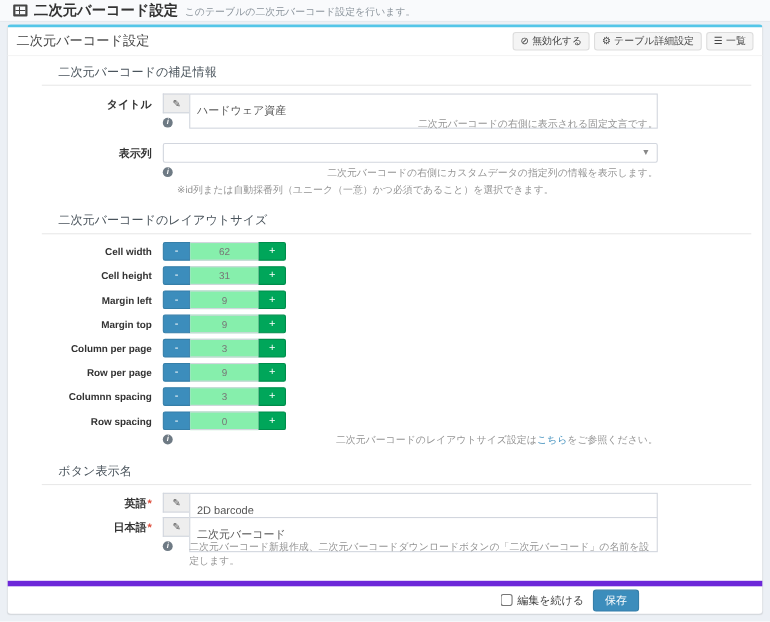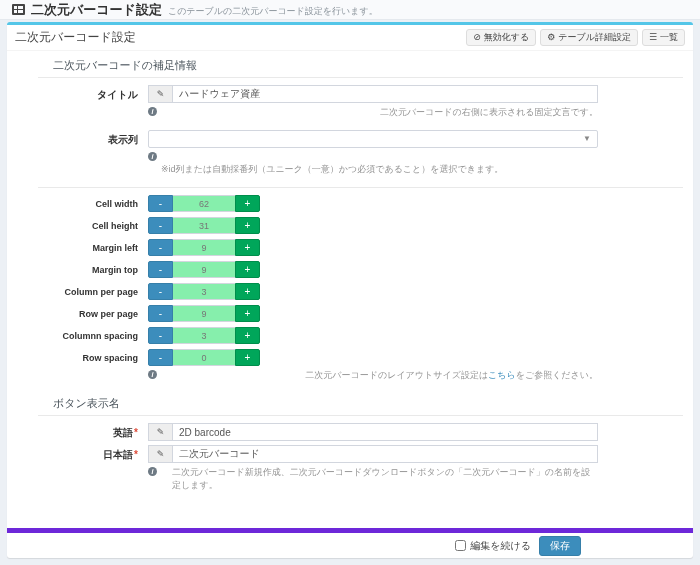--- a/index.html
+++ b/index.html
@@ -33,21 +33,21 @@
   .form-row { display:flex; align-items:flex-start; margin-bottom:4px; }
   .col-label { width:110px; flex:none; text-align:right; padding:3px 10px 0 0; font-size:10px; font-weight:bold; color:#333; }
   .col-label.en { font-size:9px; padding-top:4px; }
   .col-control { width:450px; }
   .req { color:#dd4b39; margin-left:1px; }
 
   .input-group { display:flex; height:18px; }
   .addon { width:24px; flex:none; background:#eee; border:1px solid #d2d6de; border-right:0;
     display:flex; align-items:center; justify-content:center; font-size:9px; color:#555; }
   .text-input { flex:1; border:1px solid #d2d6de; font-size:10px; color:#555; padding:0 6px;
-    height:18px; font-family:inherit; outline:none; background:#fff; border-radius:0; }
+    height:32px; font-family:inherit; outline:none; background:#fff; border-radius:0; }
 
   .select-box { height:18px; border:1px solid #d2d6de; border-radius:2px; background:#fff;
     display:flex; align-items:center; padding:0 6px; font-size:10px; color:#555; cursor:pointer; }
   .select-caret { color:#888; font-size:8px; line-height:1; }
   .push-right { margin-left:auto; }
 
   .help-block { font-size:9px; color:#949494; margin:3px 0 7px 0; display:flex; gap:15px; align-items:flex-start;justify-content:space-between; }
   .help-line2 { font-size:9px; color:#949494; margin:-5px 0 7px 13px; }
   .info-icon { width:9px; height:9px; flex:none; border-radius:50%; background:#6e7a84; color:#fff;
     font-size:7px; line-height:9px; text-align:center; font-style:italic; font-weight:bold; margin-top:1px; }
@@ -118,25 +118,27 @@
     </div>
 
     <div class="form-row">
       <label class="col-label">表示列</label>
       <div class="col-control">
         <div class="select-box">
           <span class="select-caret push-right">▼</span>
         </div>
         <div class="help-block">
           <span class="info-icon">i</span>
+          <span>二次元バーコードの右側にカスタムデータの指定列の情報を表示します。</span>
         </div>
         <div class="help-line2">※id列または自動採番列（ユニーク（一意）かつ必須であること）を選択できます。</div>
       </div>
     </div>
 
+    <div class="section-heading">二次元バーコードのレイアウトサイズ</div>
     <hr class="section-hr">
 
     <div class="form-row stepper-row">
       <label class="col-label en">Cell width</label>
       <div class="col-control">
           <div class="stepper">
         <button class="step-btn step-minus">-</button>
         <input class="step-value" value="62" style="">
         <button class="step-btn step-plus">+</button>
       </div>

